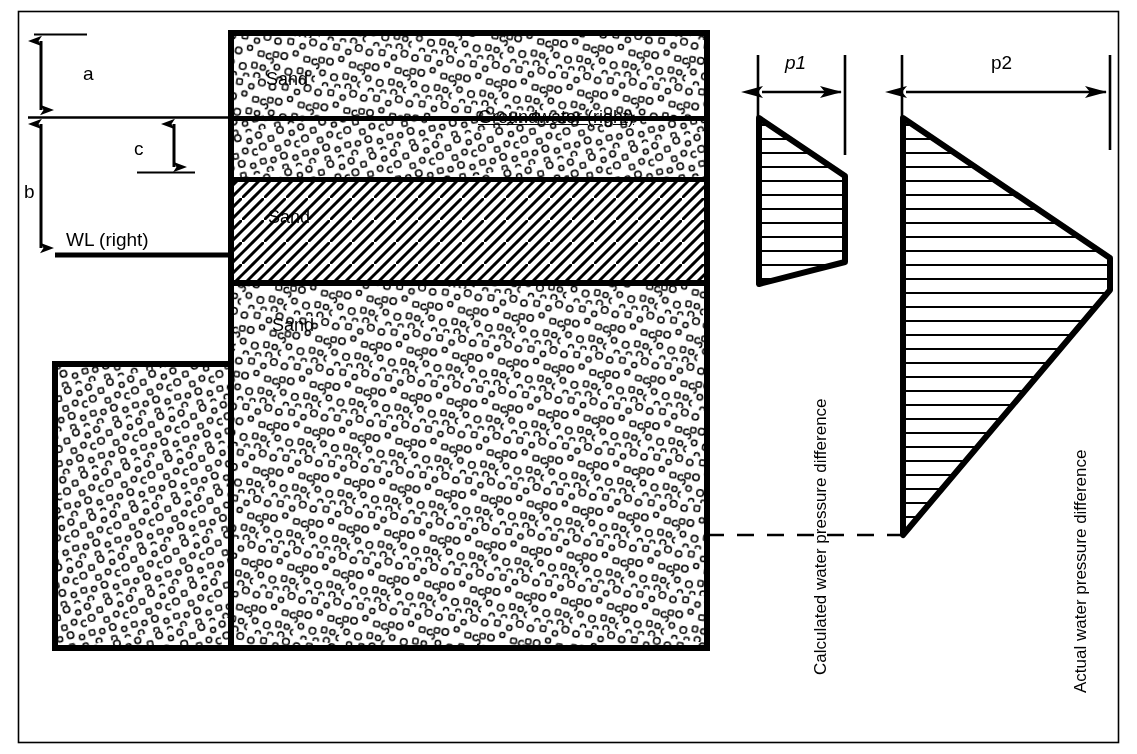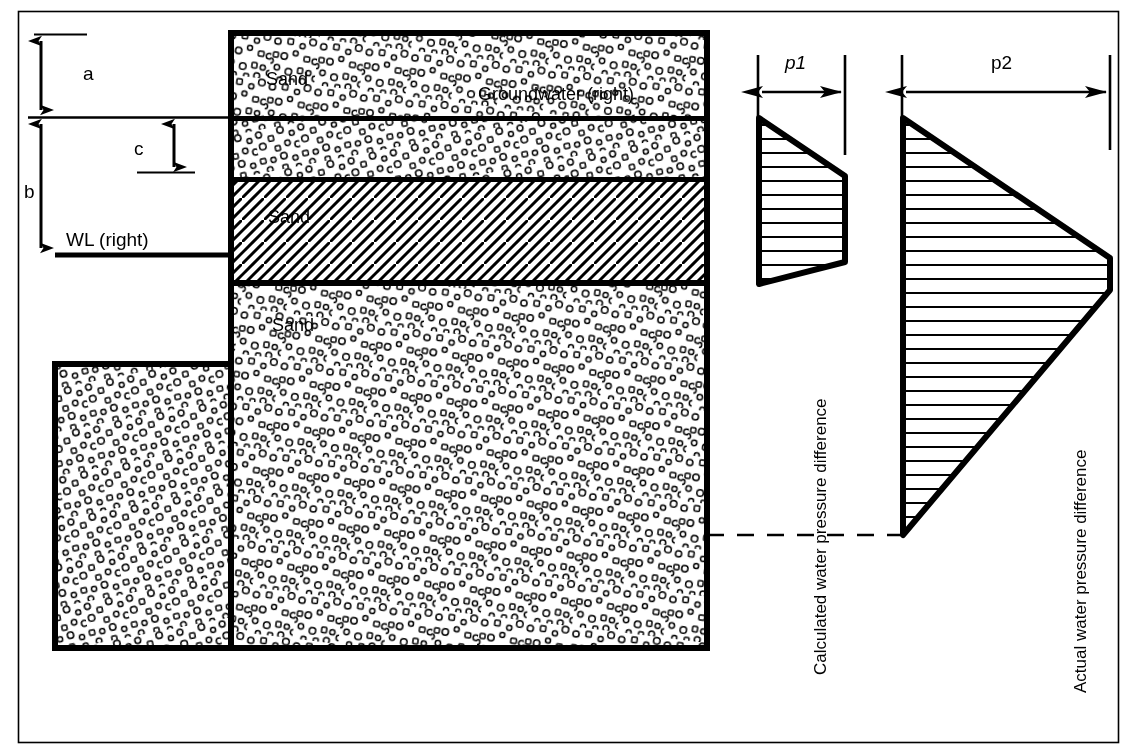--- a/index.html
+++ b/index.html
@@ -186,21 +186,21 @@
 <span class="lbl lbl-dim" style="left:83px; top:64px;">a</span>
 
 <span class="lbl lbl-dim" style="left:24px; top:182px;">b</span>
 
 <span class="lbl lbl-dim" style="left:134px; top:139px;">c</span>
 
 <span class="lbl lbl-dim" style="left:66px; top:230px;">WL (right)</span>
 
 <span class="lbl lbl-soil" style="left:266px; top:70px;">Sand</span>
 
-<span class="lbl lbl-soil" style="left:478px; top:85px;">Groundwater (right)</span>
+<span class="lbl lbl-soil" style="left:478px; top:108px;text-decoration:underline;">Groundwater (right)</span>
 
 <span class="lbl lbl-soil" style="left:268px; top:208px;">Sand</span>
 
 <span class="lbl lbl-soil" style="left:272px; top:316px;">Sand</span>
 
 <span class="lbl lbl-dim" style="left:785px; top:53px;font-style:italic;">p1</span>
 
 <span class="lbl lbl-dim" style="left:991px; top:53px;">p2</span>
 
 <span class="lbl lbl-rot" style="left:812px; top:675px;">Calculated  water pressure difference</span>

